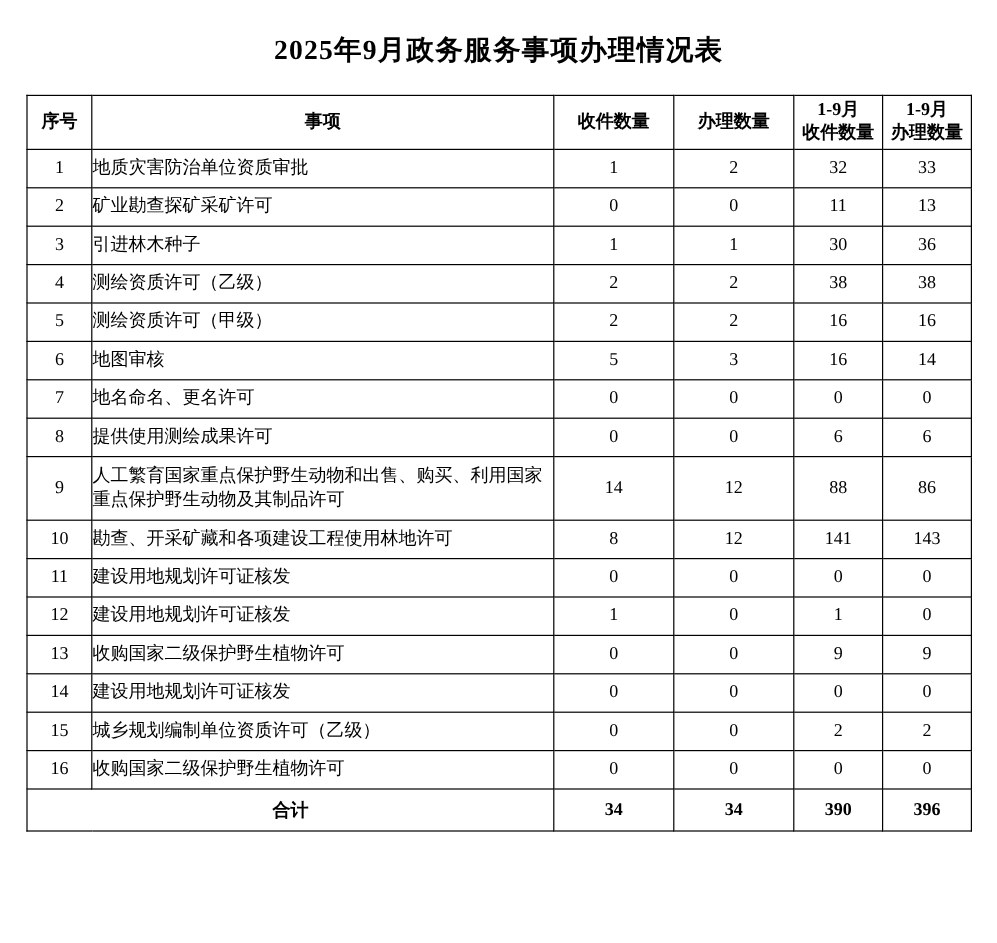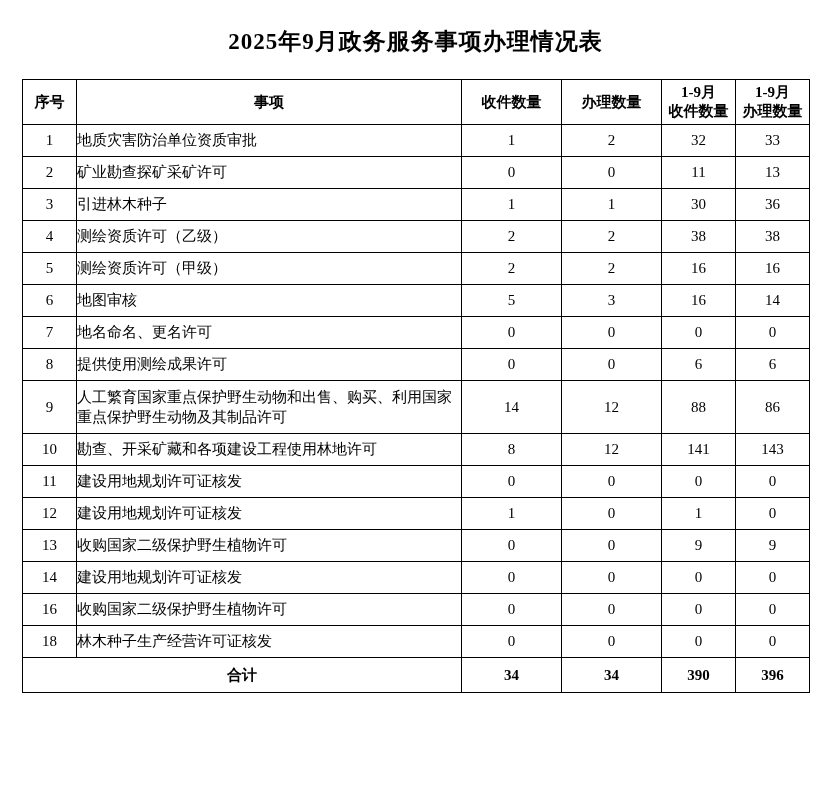--- a/index.html
+++ b/index.html
@@ -232,30 +232,30 @@
           </tr>
           <tr>
             <td class="idx">14</td>
             <td class="item">建设用地规划许可证核发</td>
             <td class="num">0</td>
             <td class="num">0</td>
             <td class="num">0</td>
             <td class="num">0</td>
           </tr>
           <tr>
+            <td class="idx">15</td>
+            <td class="item">城乡规划编制单位资质许可（乙级）</td>
+            <td class="num">0</td>
+            <td class="num">0</td>
+            <td class="num">2</td>
+            <td class="num">2</td>
+          </tr>
+          <tr>
             <td class="idx">16</td>
             <td class="item">收购国家二级保护野生植物许可</td>
-            <td class="num">0</td>
-            <td class="num">0</td>
-            <td class="num">0</td>
-            <td class="num">0</td>
-          </tr>
-          <tr>
-            <td class="idx">18</td>
-            <td class="item">林木种子生产经营许可证核发</td>
             <td class="num">0</td>
             <td class="num">0</td>
             <td class="num">0</td>
             <td class="num">0</td>
           </tr>
           <tr class="total">
             <td class="total-label" colspan="2">合计</td>
             <td>34</td>
             <td>34</td>
             <td>390</td>

